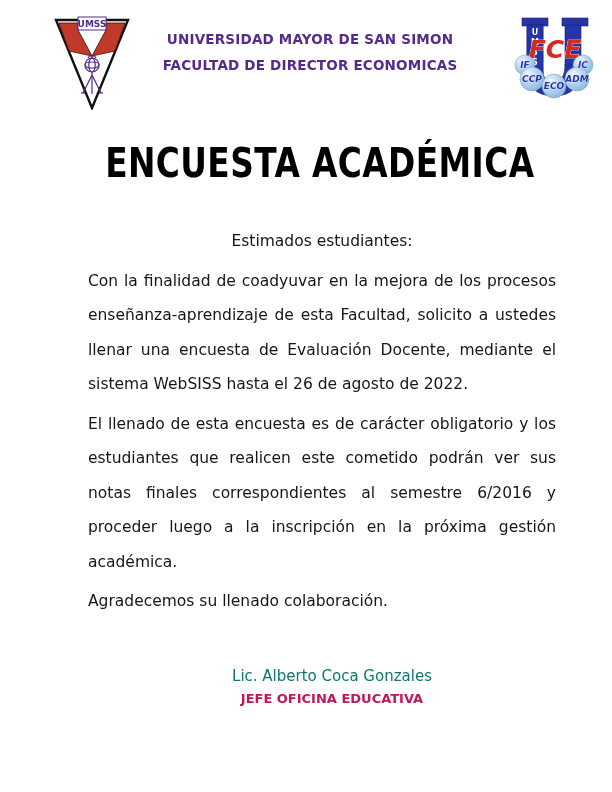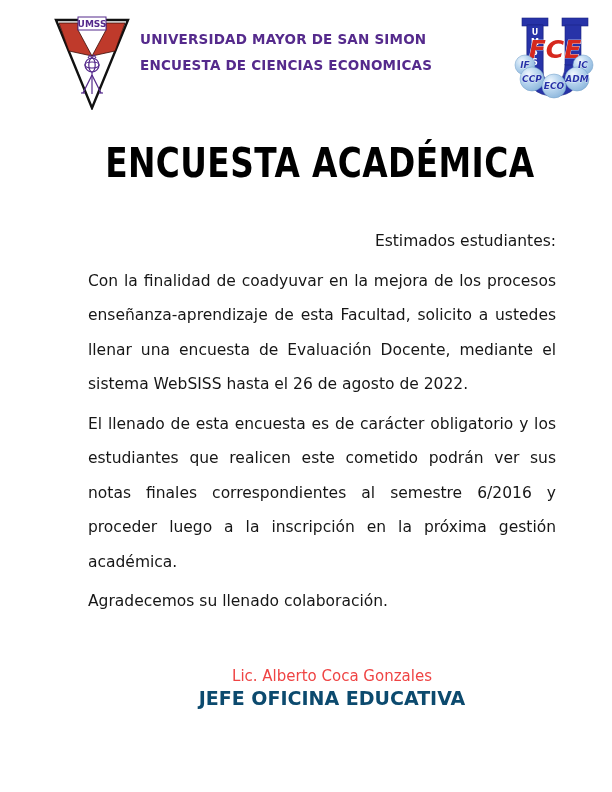--- a/index.html
+++ b/index.html
@@ -4,42 +4,42 @@
 <style>
   html,body{margin:0;padding:0;background:#ffffff;}
   .page{
     position:relative;width:612px;height:792px;margin:0 auto;background:#ffffff;
     font-family:"DejaVu Sans","Liberation Sans",sans-serif;overflow:hidden;
   }
   
   .umss-logo{position:absolute;left:54px;top:12px;width:76px;height:98px;}
   .fce-logo{position:absolute;left:514px;top:16px;width:80px;height:84px;}
   .header-text{
-    position:absolute;left:140px;top:26px;width:340px;
+    position:absolute;left:140px;top:26px;width:340px;text-align:center;
     color:#552a8c;font-weight:bold;font-size:13.5px;line-height:26px;letter-spacing:.2px;
     white-space:nowrap;
   }
   
   .title-wrap{position:absolute;left:0;top:140px;width:640px;text-align:center;}
   .doc-title{
     display:inline-block;font-size:40px;font-weight:bold;color:#000;
     letter-spacing:.5px;transform:scaleX(.82);transform-origin:center;white-space:nowrap;
   }
   
   .body-text{
     position:absolute;left:88px;top:224px;width:468px;
     font-size:15.5px;line-height:34.5px;color:#161616;text-align:justify;
   }
   .body-text p{margin:0 0 5px 0;}
-  .body-text p.salutation{text-align:right;}
+  .body-text p.salutation{text-align:center;}
   
   .signatures{position:absolute;left:56px;top:666px;width:552px;display:flex;}
   .sig{flex:1;text-align:center;}
-  .sig-name{font-size:15px;line-height:21px;color:#ef4444;}
-  .sig-title{font-size:19px;font-weight:bold;line-height:23px;color:#0c4a6e;}
+  .sig-name{font-size:15px;line-height:21px;color:#0f766e;}
+  .sig-title{font-size:13px;font-weight:bold;line-height:23px;color:#be185d;}
 </style>
 </head>
 <body>
 
 <div class="page">
 
   <svg class="umss-logo" viewBox="0 0 76 98" xmlns="http://www.w3.org/2000/svg">
     <polygon points="2,8 74,8 38,96" fill="#ffffff" stroke="#111111" stroke-width="2.4"></polygon>
     <polygon points="5,11 24,11 24,18 38,44 15,39" fill="#bf3a2b" stroke="#3a0c06" stroke-width="0.8"></polygon>
     <polygon points="71,11 52,11 52,18 38,44 61,39" fill="#bf3a2b" stroke="#3a0c06" stroke-width="0.8"></polygon>
@@ -53,21 +53,21 @@
       <line x1="38" y1="60" x2="38" y2="82"></line>
       <line x1="38" y1="63" x2="29" y2="81"></line>
       <line x1="38" y1="63" x2="47" y2="81"></line>
       <line x1="27" y1="81" x2="31" y2="81"></line>
       <line x1="45" y1="81" x2="49" y2="81"></line>
     </g>
   </svg>
 
   <div class="header-text">
     <div>UNIVERSIDAD MAYOR DE SAN SIMON</div>
-    <div>ENCUESTA DE CIENCIAS ECONOMICAS</div>
+    <div>FACULTAD DE DIRECTOR ECONOMICAS</div>
   </div>
 
   <svg class="fce-logo" viewBox="0 0 80 84" xmlns="http://www.w3.org/2000/svg">
     <defs>
       <radialGradient id="sph" cx="35%" cy="30%" r="75%">
         <stop offset="0%" stop-color="#f0f7fd"></stop>
         <stop offset="45%" stop-color="#bcd8f0"></stop>
         <stop offset="100%" stop-color="#8cb6dc"></stop>
       </radialGradient>
     </defs>

